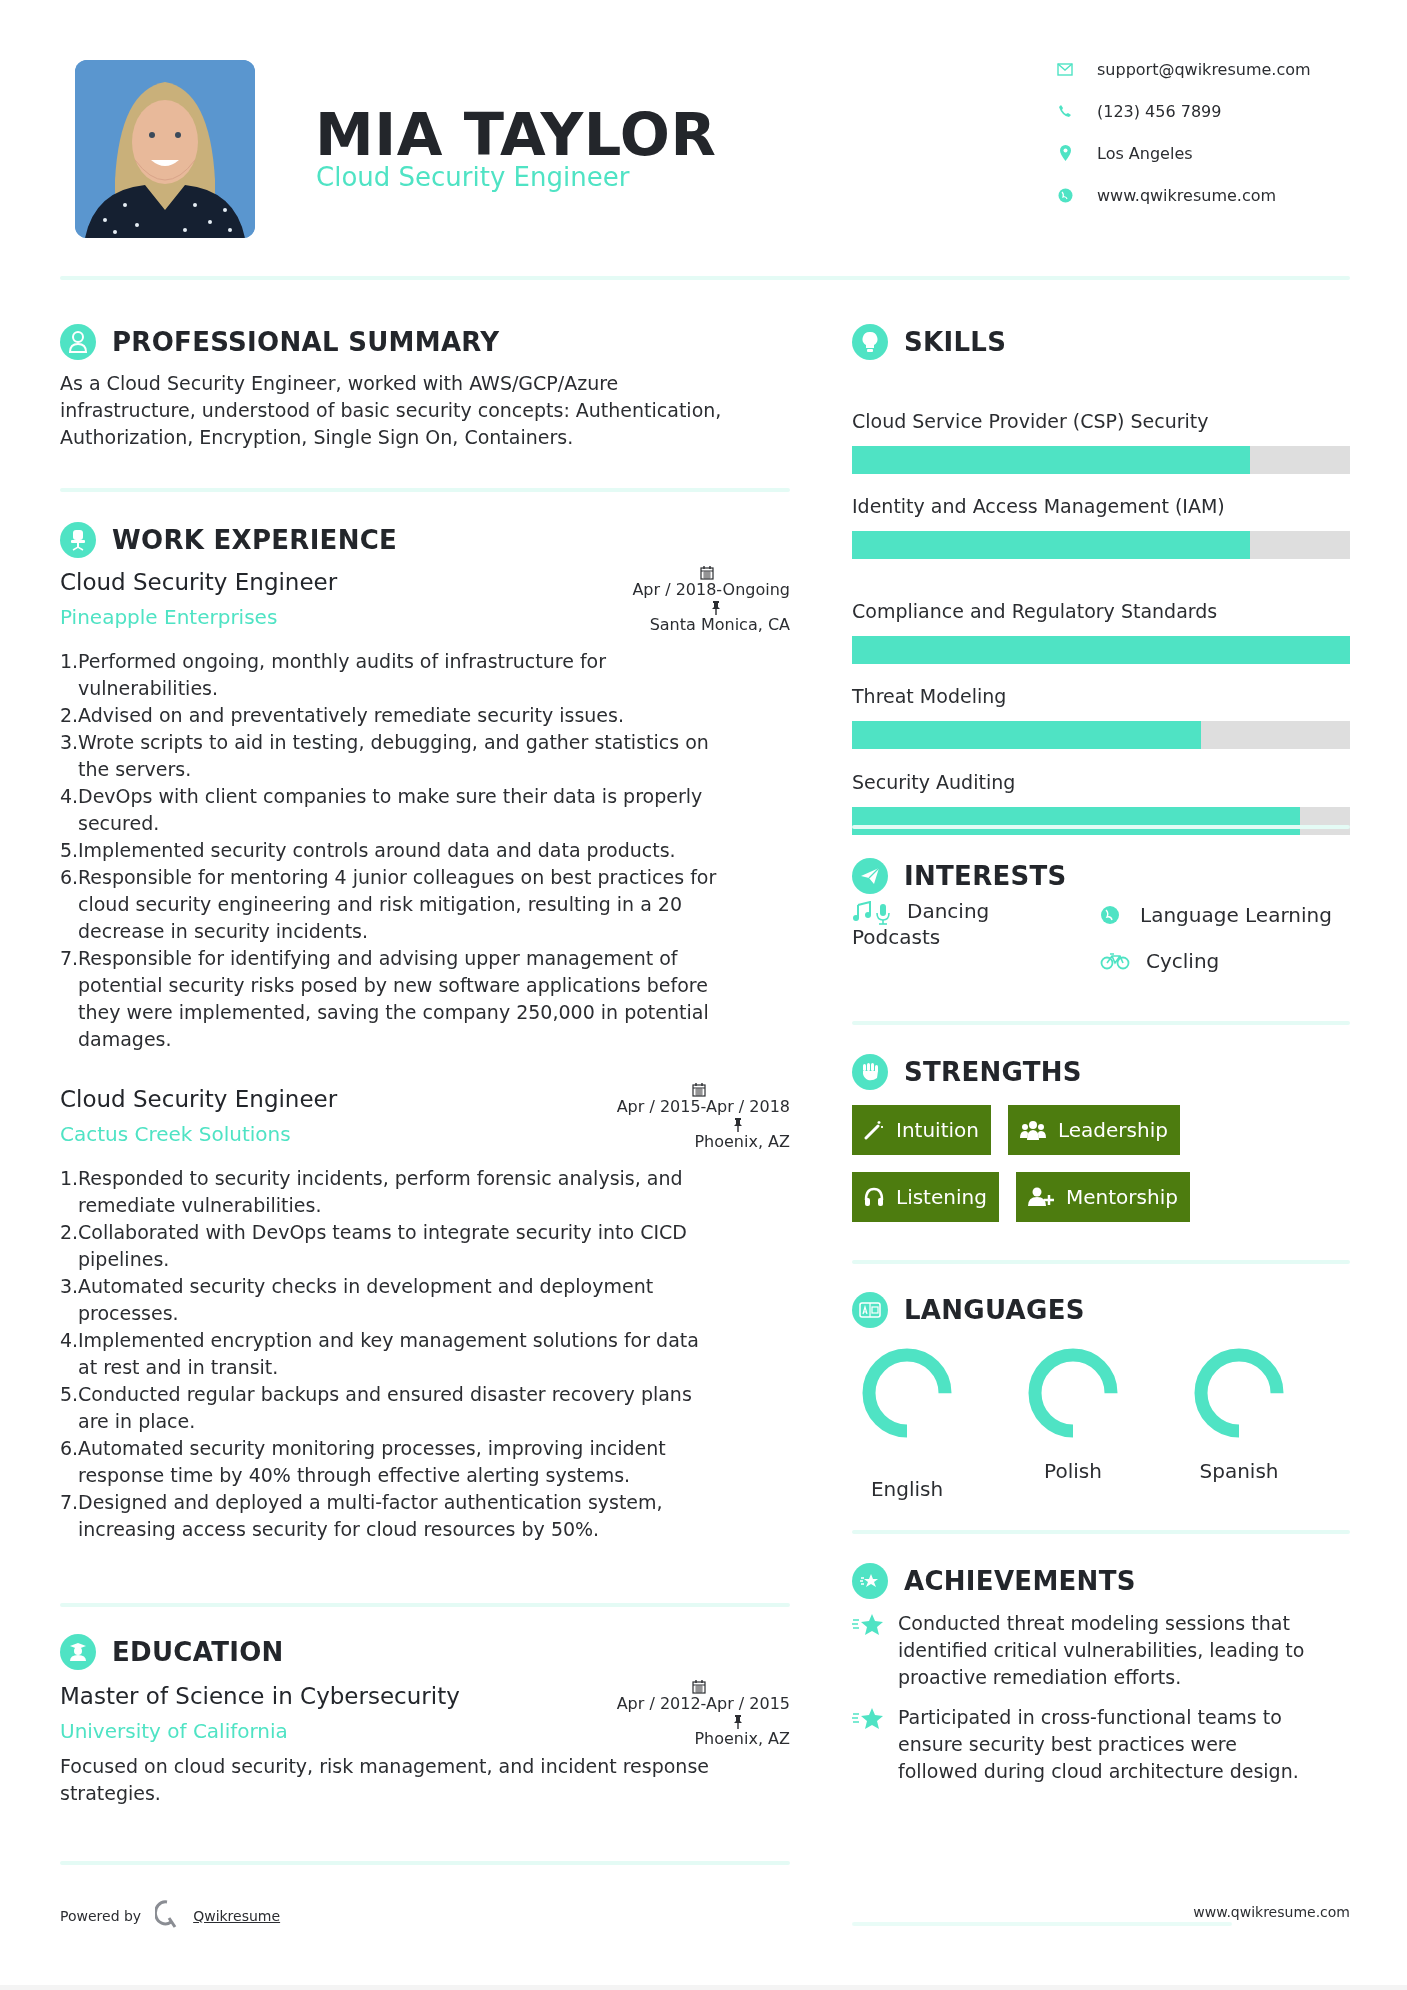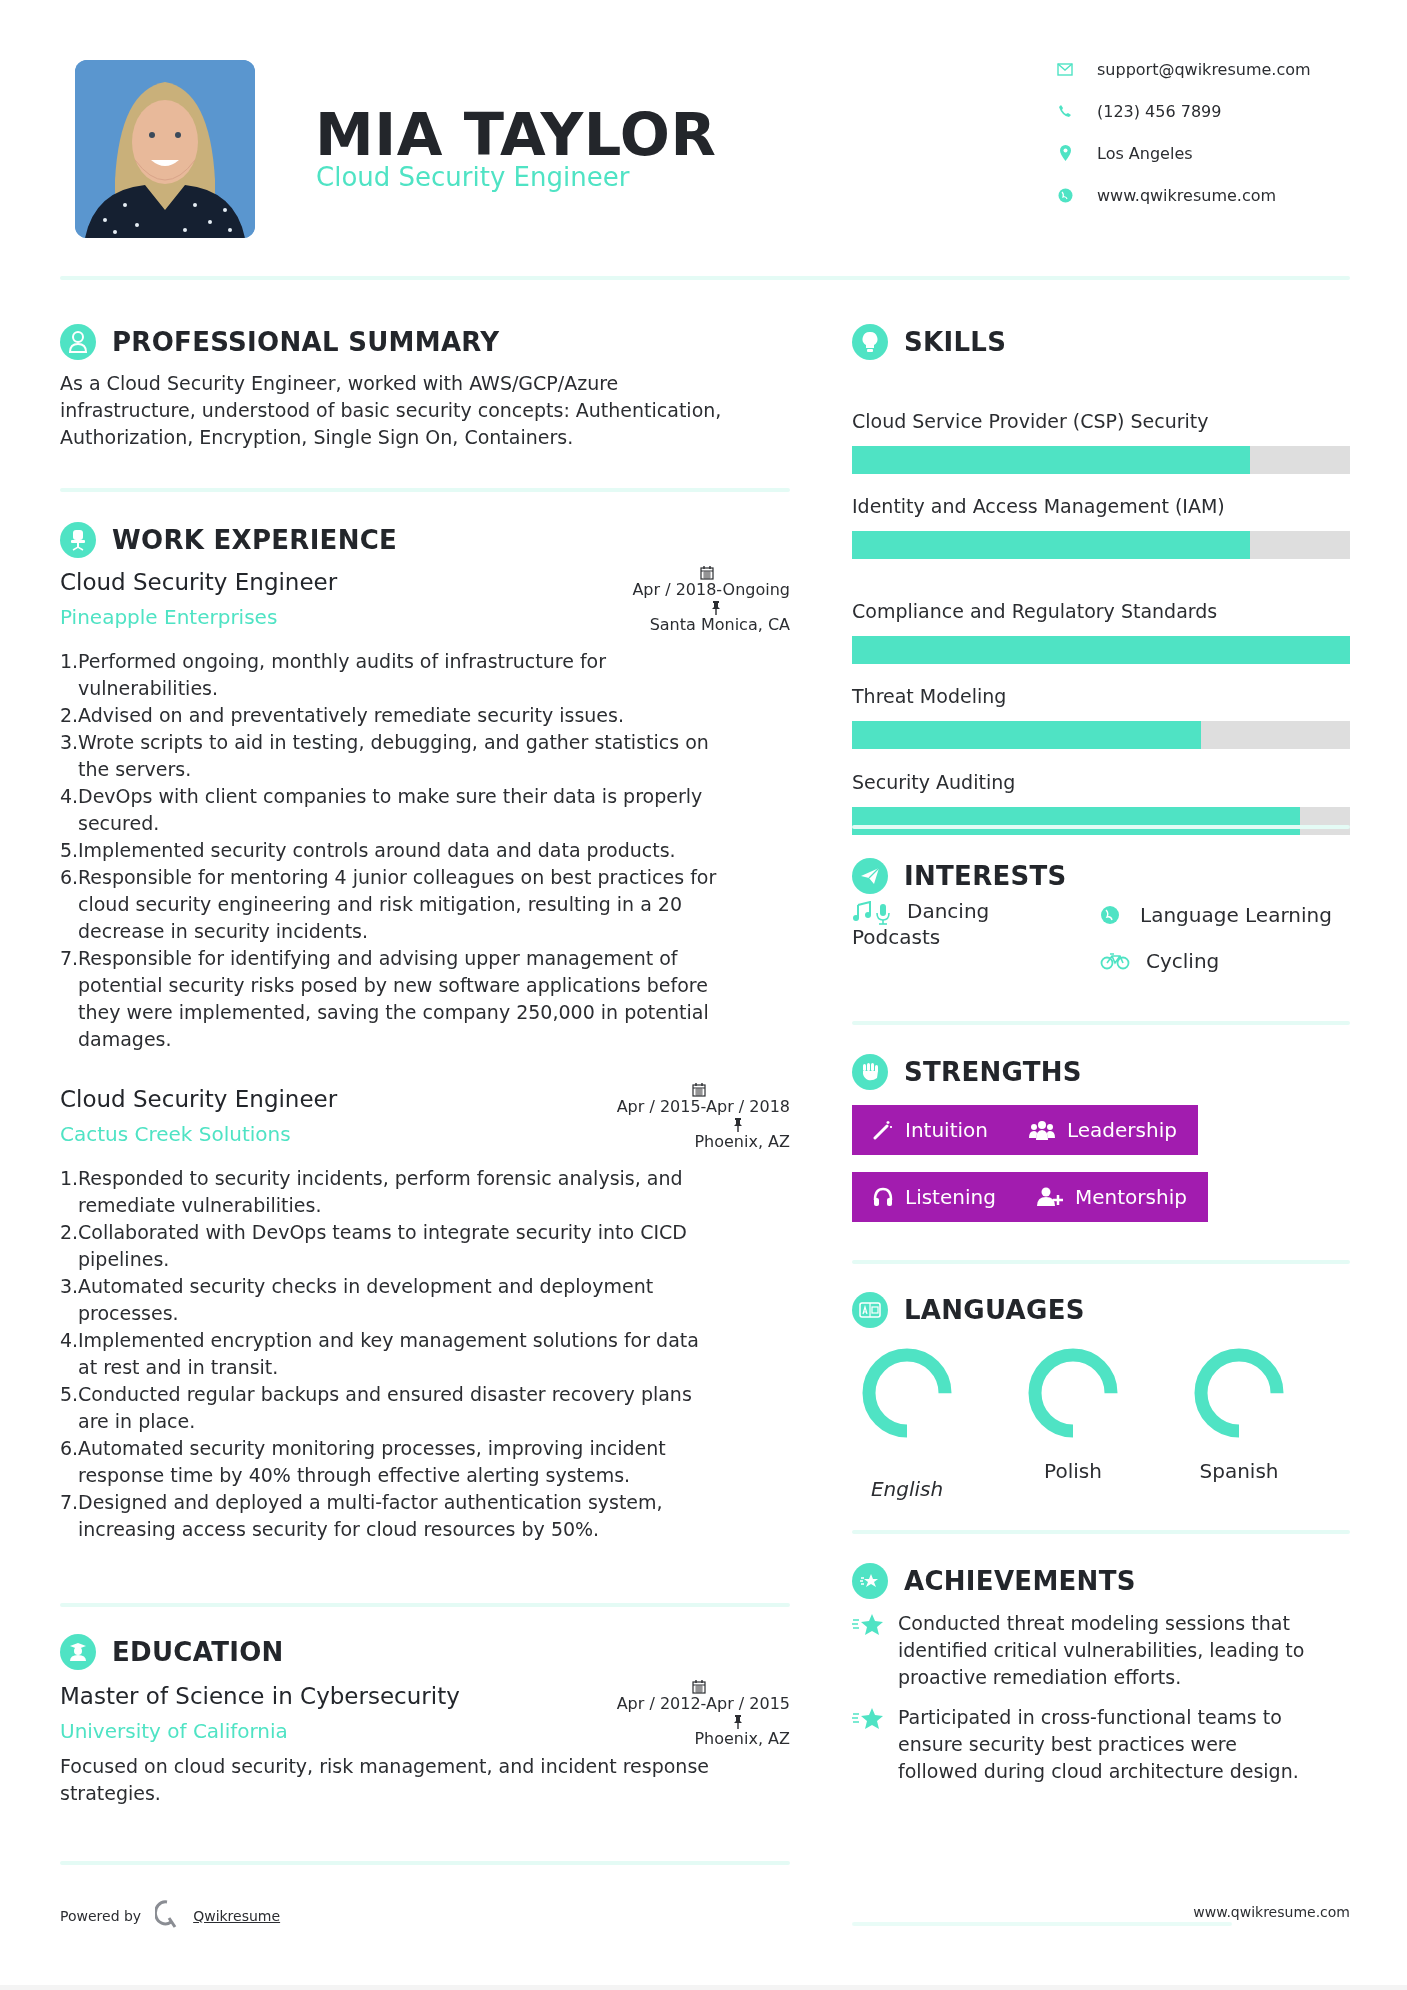--- a/index.html
+++ b/index.html
@@ -31,21 +31,21 @@
   ol.bullets li { display: flex; font-size: 19px; line-height: 27px; color: #2b2d31; }
   ol.bullets li .num { width: 18px; flex: none; }
 
   .skill-label { font-size: 19px; color: #2b2d31; }
   .bar { height: 28px; background: #dedede; }
   .bar-fill { height: 100%; background: #4fe3c4; }
 
   .interest { display: flex; align-items: center; font-size: 20px; color: #2b2d31; }
   .interest .ii { width: 26px; margin-right: 14px; display: flex; align-items: center; }
 
-  .tag { height: 50px; background: #a21caf; color: #ffffff; font-size: 20px; display: flex; align-items: center; padding: 0 21px; }
+  .tag { height: 50px; background: #4d7c0f; color: #ffffff; font-size: 20px; display: flex; align-items: center; padding: 0 12px; }
   .tag svg { margin-right: 12px; }
 
   .lang { width: 110px; text-align: center; }
   .lang-label { font-size: 20px; color: #2b2d31; margin-top: 30px; }
 
   .ach { display: flex; font-size: 19px; line-height: 27px; color: #2b2d31; }
   .ach .ai { width: 46px; flex: none; padding-top: 2px; }
 
   .footer-text { font-size: 14px; color: #2b2d31; }
 </style>
@@ -518,21 +518,21 @@
       </svg>
   </span>
   <span class="sec-title">LANGUAGES</span>
 </div>
 
 <div class="abs" style="left:852px; top:1343px; display:flex; width:498px;">
   <div class="lang" style="margin-right:56px;">
     <svg width="100" height="100" viewBox="0 0 100 100">
       <circle cx="50" cy="50" r="38" fill="none" stroke="#4fe3c4" stroke-width="13" stroke-dasharray="179.07 238.76" transform="rotate(90 50 50)"></circle>
     </svg>
-    <div class="lang-label" style="font-style:italic;">English</div>
+    <div class="lang-label" style="">English</div>
   </div>
   <div class="lang" style="margin-right:56px;">
     <svg width="100" height="100" viewBox="0 0 100 100">
       <circle cx="50" cy="50" r="38" fill="none" stroke="#4fe3c4" stroke-width="13" stroke-dasharray="179.07 238.76" transform="rotate(90 50 50)"></circle>
     </svg>
     <div class="lang-label" style="margin-top:12px;">Polish</div>
   </div>
   <div class="lang">
     <svg width="100" height="100" viewBox="0 0 100 100">
       <circle cx="50" cy="50" r="38" fill="none" stroke="#4fe3c4" stroke-width="13" stroke-dasharray="179.07 238.76" transform="rotate(90 50 50)"></circle>

